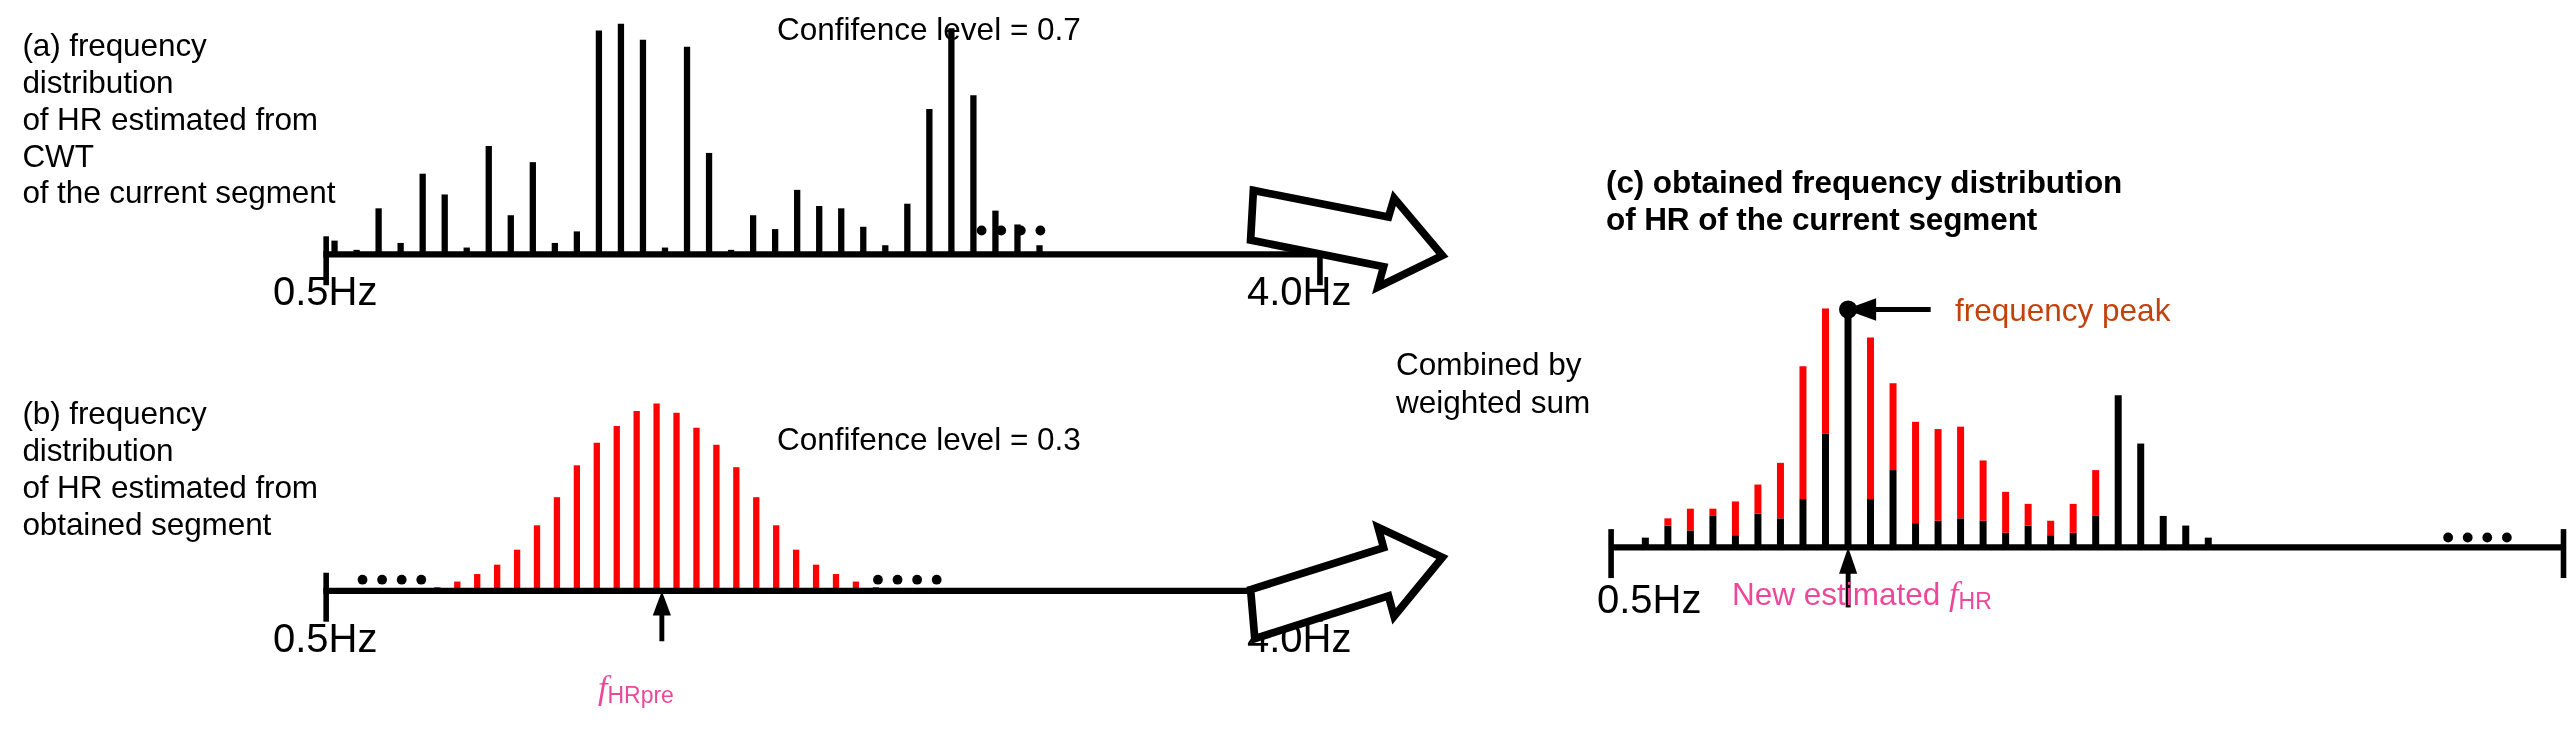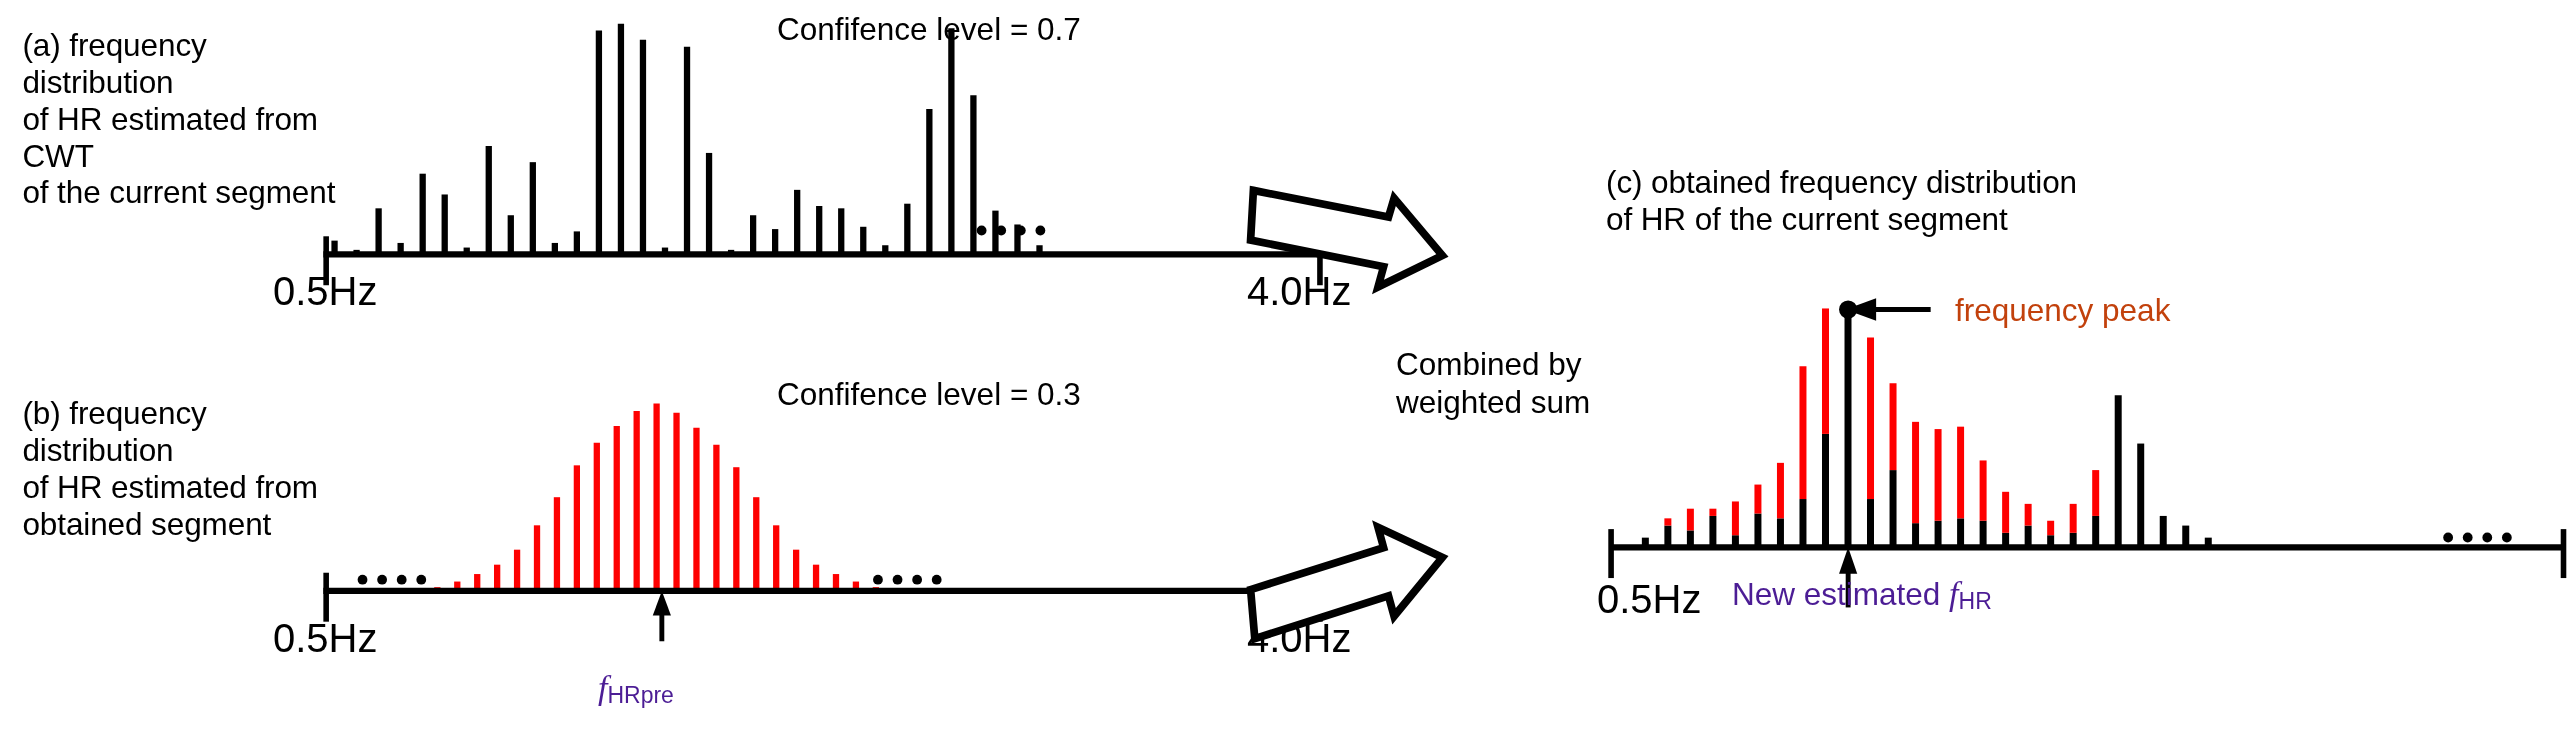--- a/index.html
+++ b/index.html
@@ -4,21 +4,21 @@
 <style>
   html,body{margin:0;padding:0;background:#ffffff;}
   body{width:2576px;height:729px;position:relative;overflow:hidden;
        font-family:"Liberation Sans","DejaVu Sans",sans-serif;color:#000;}
   .cap{position:absolute;font-size:31.5px;line-height:1.17;white-space:pre-line;color:#000;
        letter-spacing:-0.1px;}
   .conf{position:absolute;font-size:31.5px;color:#000;white-space:nowrap;}
   .hzlab{position:absolute;font-size:40px;color:#000;white-space:nowrap;}
   .combo{position:absolute;font-size:31.5px;line-height:1.2;white-space:pre-line;color:#000;}
   .peaklab{position:absolute;font-size:31.5px;color:#c2410c;white-space:nowrap;}
-  .fhr{position:absolute;font-size:31.5px;color:#4c1d95;white-space:nowrap;}
+  .fhr{position:absolute;font-size:31.5px;color:#ec4899;white-space:nowrap;}
   .fhr i{font-family:"Liberation Serif","DejaVu Serif",serif;font-style:italic;font-size:34px;}
   .fhr sub{font-size:23px;vertical-align:baseline;position:relative;top:4.2px;}
   svg{position:absolute;left:0;top:0;overflow:visible;}
 </style>
 </head>
 <body>
 
 <div class="cap" style="left:22.4px;top:7px;width:336px;margin-top:20px;">(a) frequency distribution
 of HR estimated from CWT
 of the current segment</div>
@@ -67,21 +67,21 @@
 <div class="hzlab" style="left:273px;top:269px;">0.5Hz</div>
 <div class="hzlab" style="left:1247px;top:269px;">4.0Hz</div>
 
 <svg width="252" height="154" style="left:1245px;top:175px;" viewBox="0 0 360 220">
   <polygon points="12,22 205,60 213,33 282,115 190,160 198,131 8,93" fill="#fff" stroke="#000" stroke-width="11" stroke-linejoin="miter"></polygon>
 </svg>
 
 <div class="cap" style="left:22.4px;top:395px;width:336px;">(b) frequency distribution
 of HR estimated from
 obtained segment</div>
-<div class="conf" style="left:777px;top:376px;">Confifence level = 0.3</div>
+<div class="conf" style="left:777px;top:421px;">Confifence level = 0.3</div>
 
 <svg width="1091" height="231" style="left:280px;top:381px;" viewBox="0 0 1560 330">
   <g id="b-spikes">
       <line x1="225" y1="300" x2="225" y2="294.64" stroke="#fe0000" stroke-width="9"></line>
       <line x1="253.5" y1="300" x2="253.5" y2="286.6" stroke="#fe0000" stroke-width="9"></line>
       <line x1="282" y1="300" x2="282" y2="275.88" stroke="#fe0000" stroke-width="9"></line>
       <line x1="310.5" y1="300" x2="310.5" y2="262.48" stroke="#fe0000" stroke-width="9"></line>
       <line x1="339" y1="300" x2="339" y2="241.04" stroke="#fe0000" stroke-width="9"></line>
       <line x1="367.5" y1="300" x2="367.5" y2="206.2" stroke="#fe0000" stroke-width="9"></line>
       <line x1="396" y1="300" x2="396" y2="166" stroke="#fe0000" stroke-width="9"></line>
@@ -128,21 +128,21 @@
   <i>f</i><sub>HRpre</sub>
 </div>
 
 <svg width="252" height="154" style="left:1245px;top:514px;" viewBox="0 0 360 220">
   <polygon points="8,108 198,48 190,19 282,62 213,146 205,117 14,178" fill="#fff" stroke="#000" stroke-width="11" stroke-linejoin="miter"></polygon>
 </svg>
 
 <div class="combo" style="left:1384px;top:346px;width:294px;margin-left:12px;">Combined by
 weighted sum</div>
 
-<div class="cap" style="left:1606px;top:164px;width:770px;">(c) obtained frequency distribution
+<div class="cap" style="left:1606px;top:164px;width:770px;font-weight:bold;">(c) obtained frequency distribution
 of HR of the current segment</div>
 
 <svg width="965" height="294" style="left:1602px;top:294px;" viewBox="0 0 1380 420">
   <g id="c-spikes">
       <line x1="62" y1="362" x2="62" y2="348.2" stroke="#000000" stroke-width="10"></line>
       <line x1="94.2" y1="362" x2="94.2" y2="330.95" stroke="#000000" stroke-width="10"></line>
       <line x1="94.2" y1="330.95" x2="94.2" y2="320.59999999999997" stroke="#fe0000" stroke-width="10"></line>
       <line x1="126.4" y1="362" x2="126.4" y2="337.85" stroke="#000000" stroke-width="10"></line>
       <line x1="126.4" y1="337.85" x2="126.4" y2="306.8" stroke="#fe0000" stroke-width="10"></line>
       <line x1="158.60000000000002" y1="362" x2="158.60000000000002" y2="317.15" stroke="#000000" stroke-width="10"></line>

